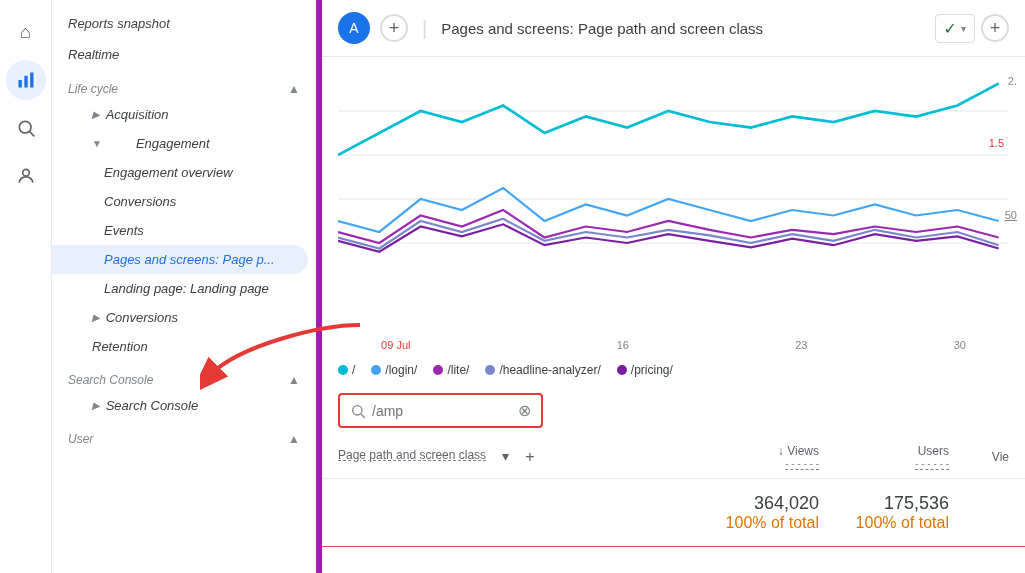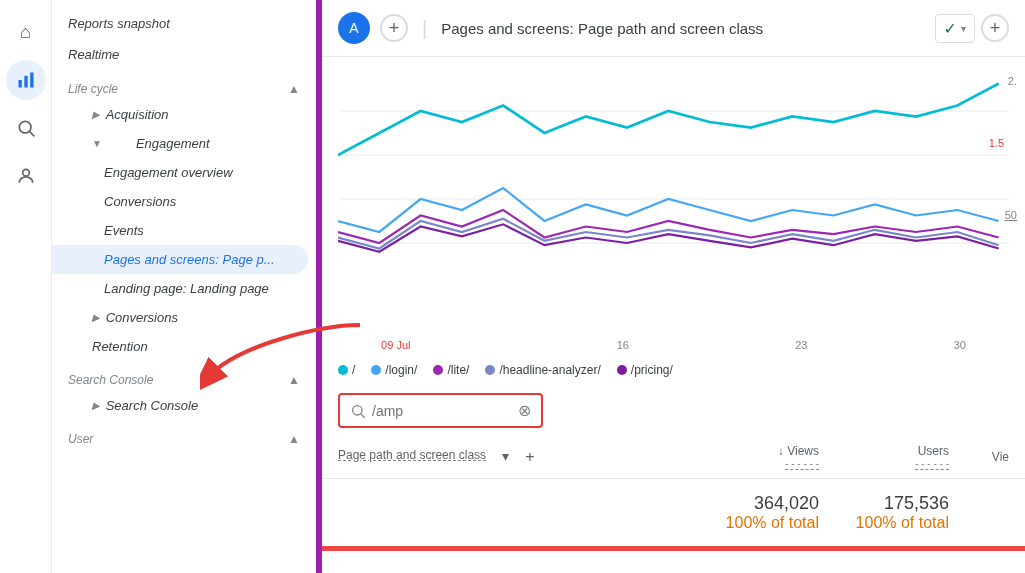--- a/index.html
+++ b/index.html
@@ -258,21 +258,21 @@
       font-size: 12px;
       color: #5f6368;
     }
     .dashed-underline { text-decoration: underline; text-decoration-style: dashed; text-decoration-color: #80868b; }
 
     
     .table-row {
       display: flex;
       align-items: center;
       padding: 14px 16px;
-      border-bottom: 5px solid #ef4444;
+      border-bottom: 1px solid #ef4444;
     }
     .cell-big { font-size: 18px; font-weight: 400; color: #3c4043; }
     .cell-sub { font-size: 16px; color: #e37400; }
 
     
     .axis-labels {
       display: flex;
       justify-content: space-around;
       padding: 0 16px;
       font-size: 11px;

